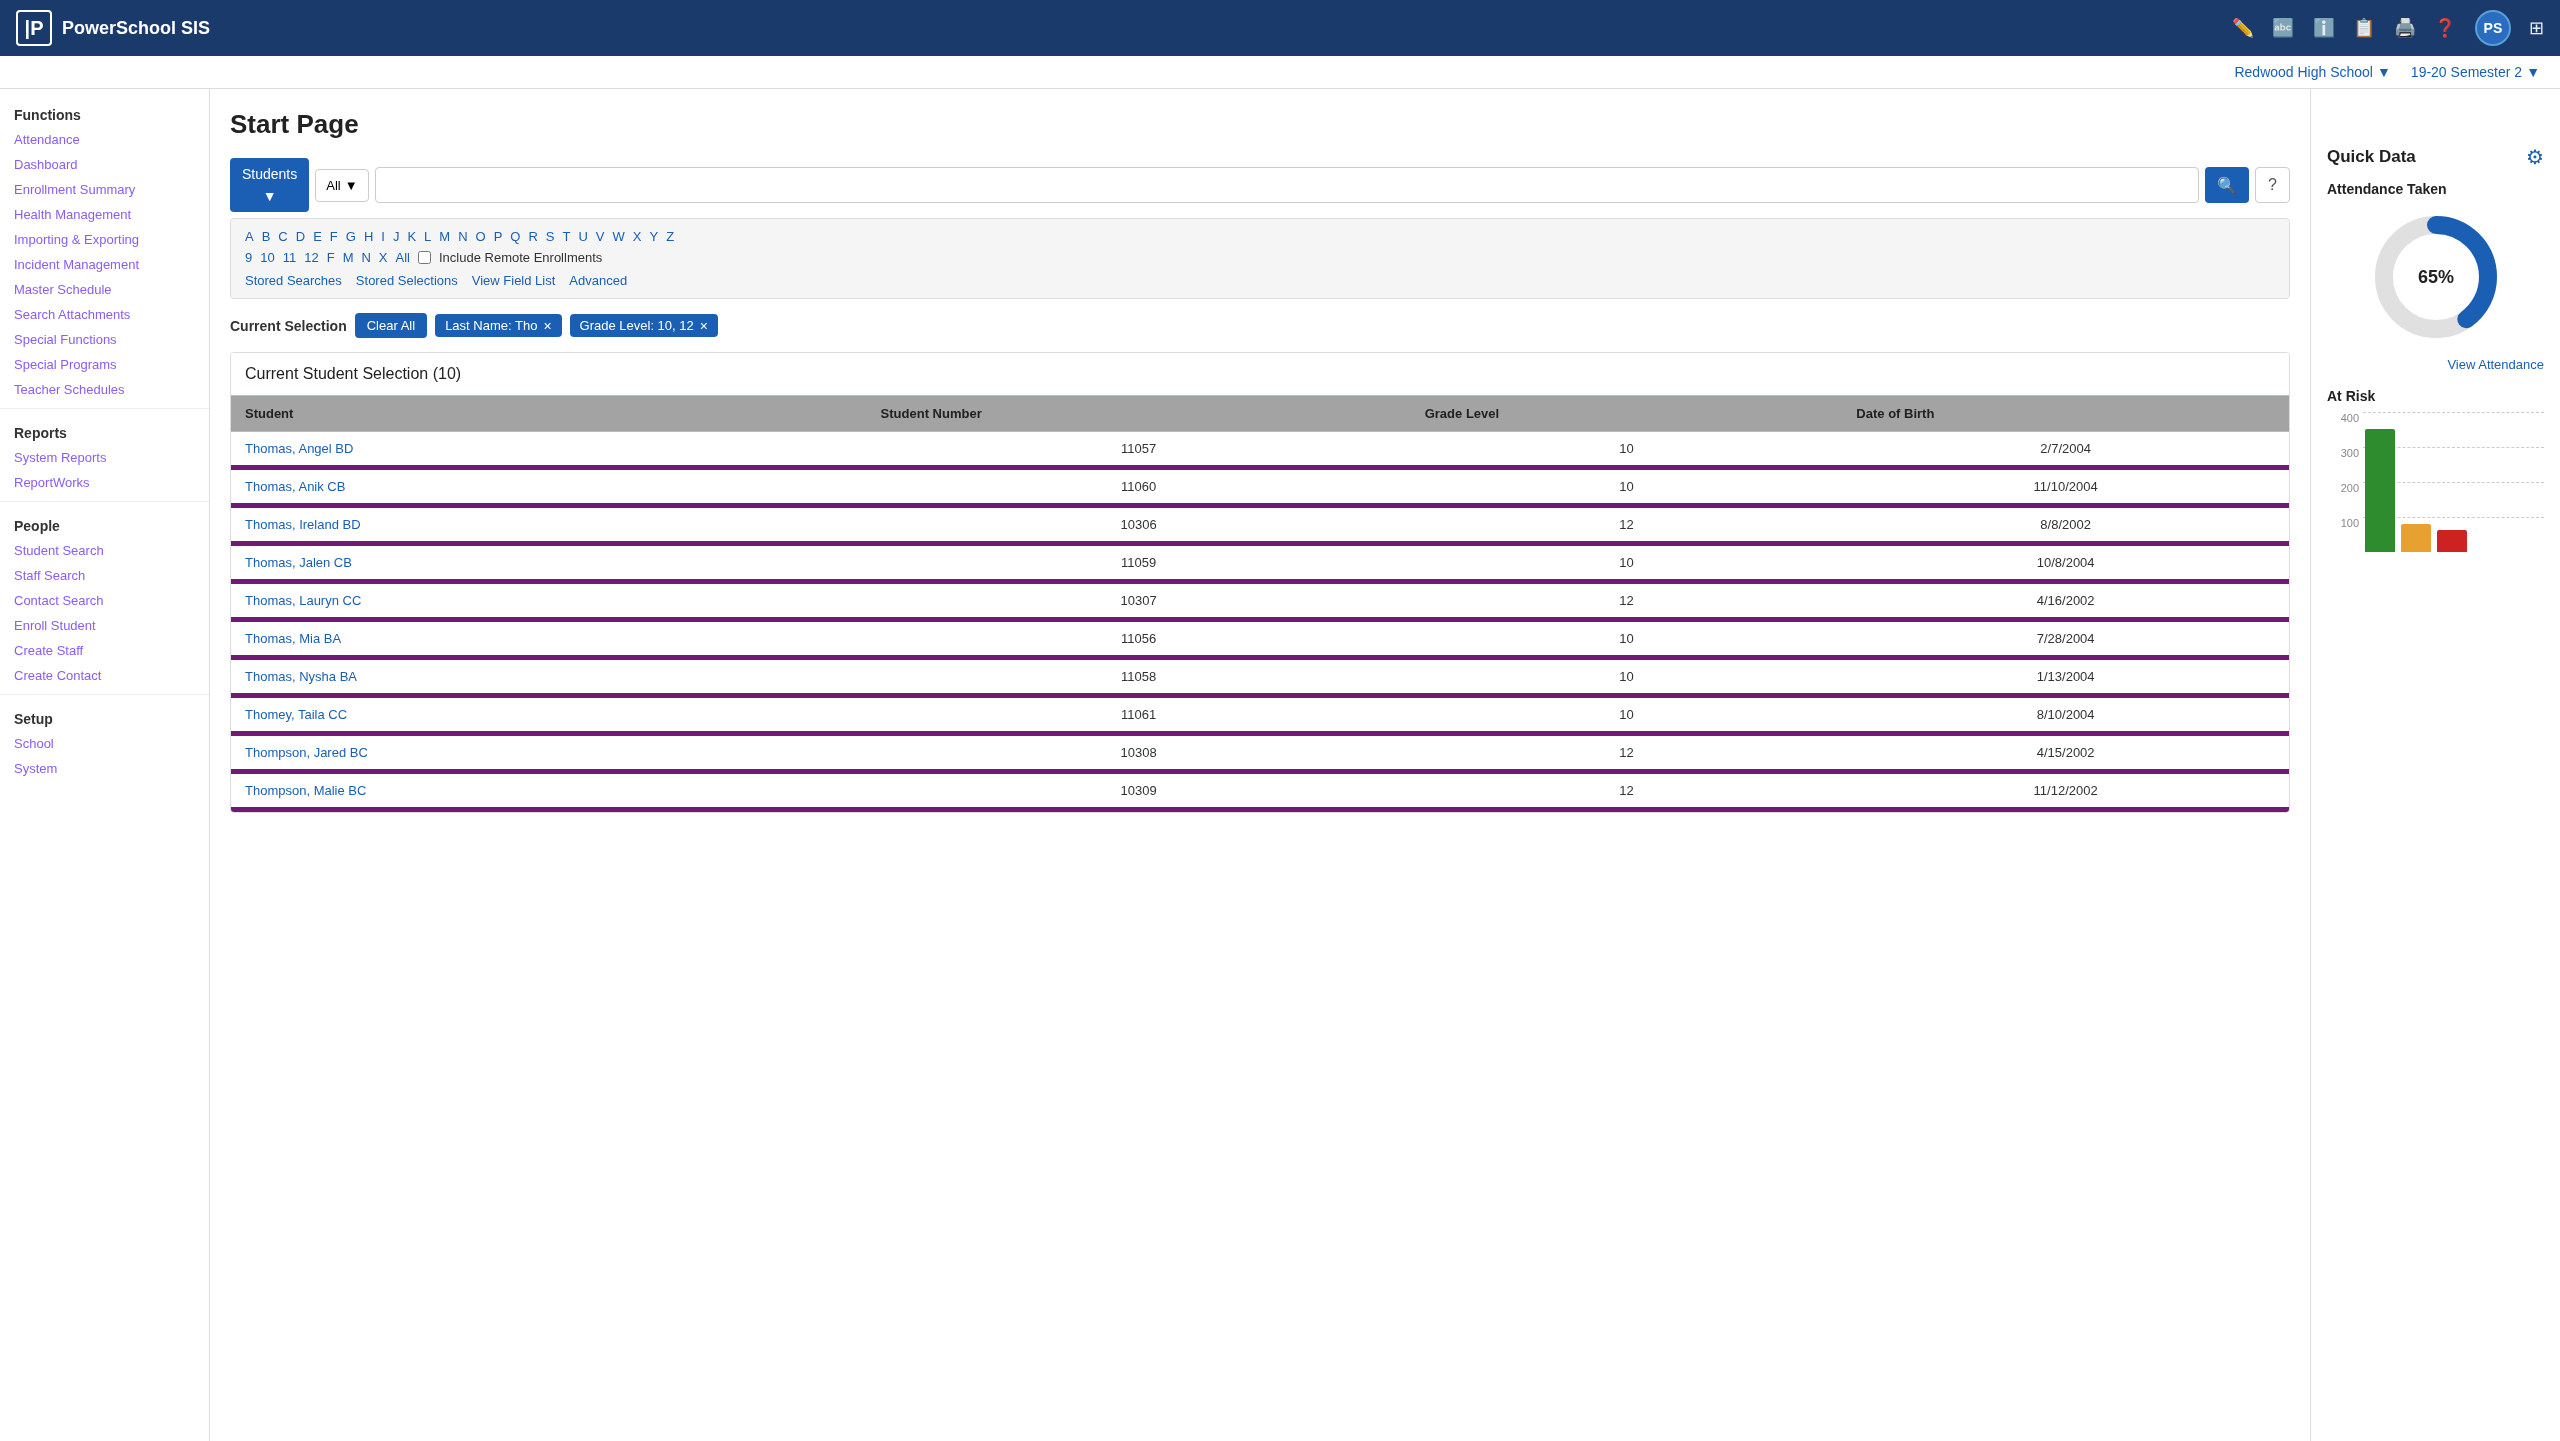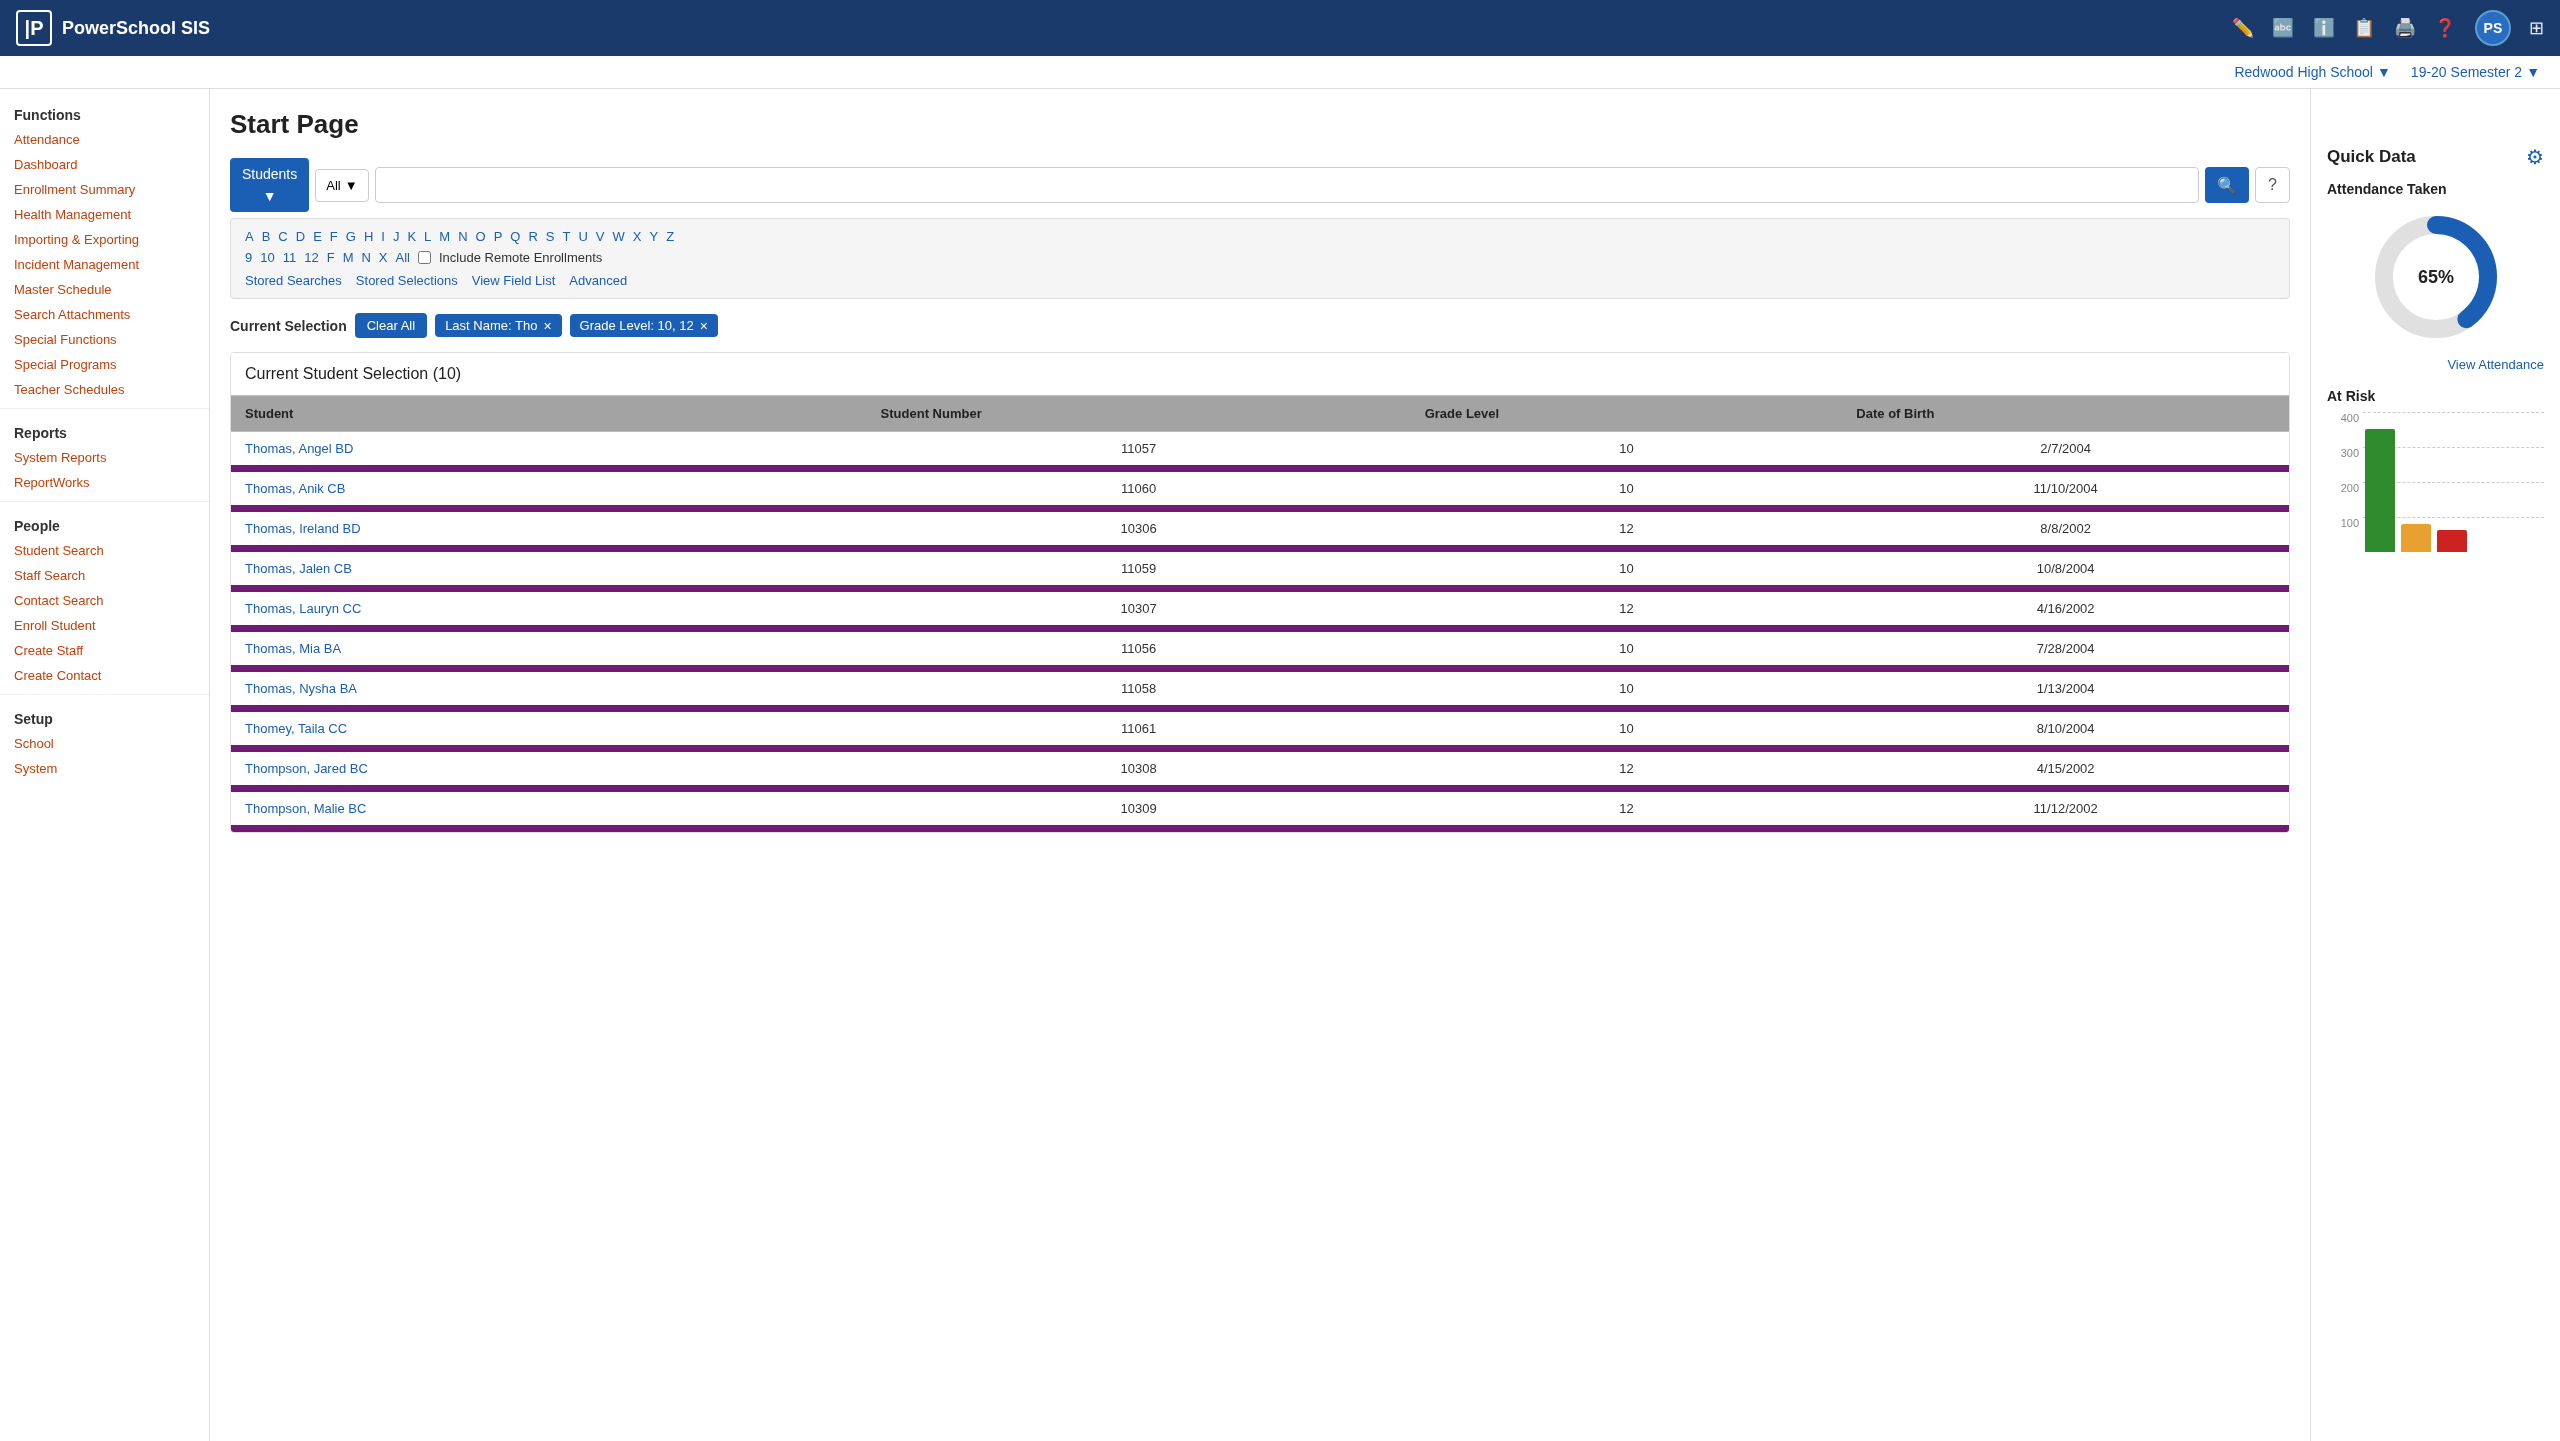--- a/index.html
+++ b/index.html
@@ -99,21 +99,21 @@
       padding: 8px 0;
     }
     .sidebar-section-title {
       font-size: 14px;
       font-weight: bold;
       color: #333;
       padding: 10px 14px 4px 14px;
     }
     .sidebar-item {
       padding: 5px 14px;
-      color: #c2410c;
+      color: #8b5cf6;
       font-size: 13px;
       cursor: pointer;
     }
 
     
     .main-content {
       flex: 1;
       overflow-y: auto;
       padding: 20px;
       background: white;
@@ -300,21 +300,21 @@
     }
     thead th {
       padding: 10px 14px;
       text-align: left;
       font-size: 13px;
       font-weight: bold;
       color: #222;
       border-bottom: 1px solid #bbb;
     }
     tbody tr {
-      border-bottom: 7px solid #701a75;
+      border-bottom: 5px solid #701a75;
     }
     tbody td {
       padding: 9px 14px;
       font-size: 13px;
       color: #333;
     }
     tbody td:first-child {
       color: #1a5fb4;
       cursor: pointer;
     }

